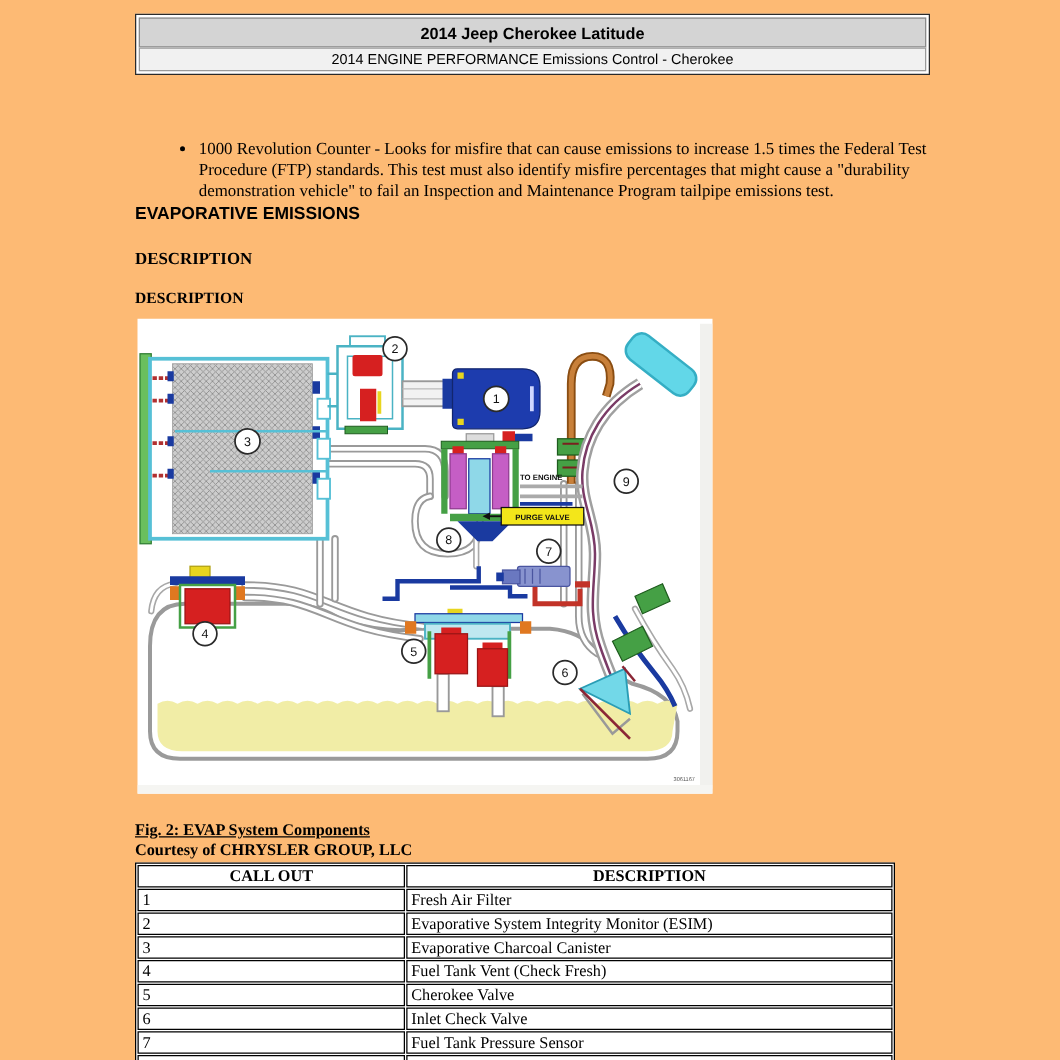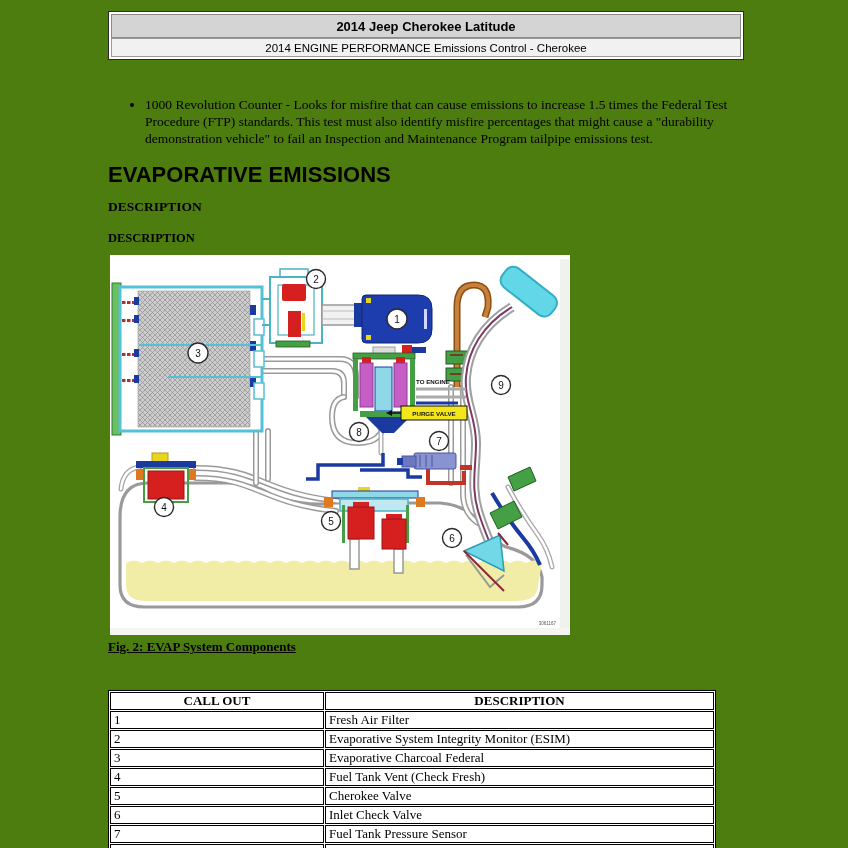--- a/index.html
+++ b/index.html
@@ -1,38 +1,38 @@
 <!DOCTYPE html>
 <html><head>
 <meta charset="utf-8">
 <style>
   html,body { margin:0; padding:0; background:#fff; }
-  .page { position:relative; width:848px; height:848px; background:#4d7c0f; overflow:hidden;
+  .page { position:relative; width:848px; height:848px; background:#fdba74; overflow:hidden;
           font-family:"Liberation Serif", serif; color:#000; }
 
   
   .vehicle-box { position:absolute; left:108px; top:11px; width:630px;
                  border:1px solid #2a2a2a; background:#fff; padding:2px; }
   .vb-row1 { border:1px solid #8a8a8a; background:#d4d4d4; text-align:center;
              font-family:"Liberation Sans", sans-serif; font-weight:bold; font-size:13px;
              padding:4px 0 3px 0; }
   .vb-row2 { border:1px solid #9a9a9a; background:#f1f1f1; margin-top:0; text-align:center;
              font-family:"Liberation Sans", sans-serif; font-size:11.5px; padding:3px 0 2px 0; }
 
-  .intro-list { position:absolute; left:128px; top:96px; width:622px; margin:0; padding:0 0 0 17px; }
+  .intro-list { position:absolute; left:128px; top:96px; width:622px; margin:14px; padding:0 0 0 17px; }
   .intro-list li { font-size:13.5px; line-height:17px; }
 
   .h-evap { position:absolute; left:108px; top:162px; margin:0;
-            font-family:"Liberation Sans", sans-serif; font-weight:bold; font-size:22px; }
+            font-family:"Liberation Sans", sans-serif; font-weight:bold; font-size:14px; }
   .h-desc1 { position:absolute; left:108px; top:199px; margin:0; font-weight:bold; font-size:13.5px; }
   .h-desc2 { position:absolute; left:108px; top:231px; margin:0; font-weight:bold; font-size:12.5px; }
 
   .diagram-wrap { position:absolute; left:110px; top:255px; width:460px; height:380px; background:#fff; }
 
-  .fig-caption { position:absolute; left:108px; top:639px; font-weight:bold; font-size:13px; line-height:16px; }
+  .fig-caption { position:absolute; left:108px; top:656px; font-weight:bold; font-size:13px; line-height:16px; }
   .fig-caption .cap-line1 { text-decoration:underline; }
 
   .callout-table { position:absolute; left:108px; top:690px; width:608px;
                    border-collapse:separate; border-spacing:1px; border:1px solid #000; background:#fff; }
   .callout-table td, .callout-table th { border:1px solid #000; font-size:13px; height:15px;
                    padding:0 3px; text-align:left; font-weight:normal; vertical-align:middle;margin-top:48px; }
   .callout-table th { font-weight:bold; text-align:center; }
   .col-callout { width:206px; }
 
   
@@ -279,39 +279,40 @@
         <circle class="co-circle" cx="249" cy="177" r="9.5"></circle>
           <text class="co-num" x="249" y="180.5">8</text>
         <circle class="co-circle" cx="391" cy="130" r="9.5"></circle>
           <text class="co-num" x="391" y="133.5">9</text>
       </g>
     </svg>
   </div>
 
   <div class="fig-caption">
     <div class="cap-line1">Fig. 2: EVAP System Components</div>
+    <div class="cap-line2">Courtesy of CHRYSLER GROUP, LLC</div>
   </div>
 
   <table class="callout-table">
     <tbody>
       <tr>
         <th class="col-callout">CALL OUT</th>
         <th>DESCRIPTION</th>
       </tr>
       <tr>
           <td>1</td>
           <td>Fresh Air Filter</td>
         </tr>
       <tr>
           <td>2</td>
           <td>Evaporative System Integrity Monitor (ESIM)</td>
         </tr>
       <tr>
           <td>3</td>
-          <td>Evaporative Charcoal Federal</td>
+          <td>Evaporative Charcoal Canister</td>
         </tr>
       <tr>
           <td>4</td>
           <td>Fuel Tank Vent (Check Fresh)</td>
         </tr>
       <tr>
           <td>5</td>
           <td>Cherokee Valve</td>
         </tr>
       <tr>

